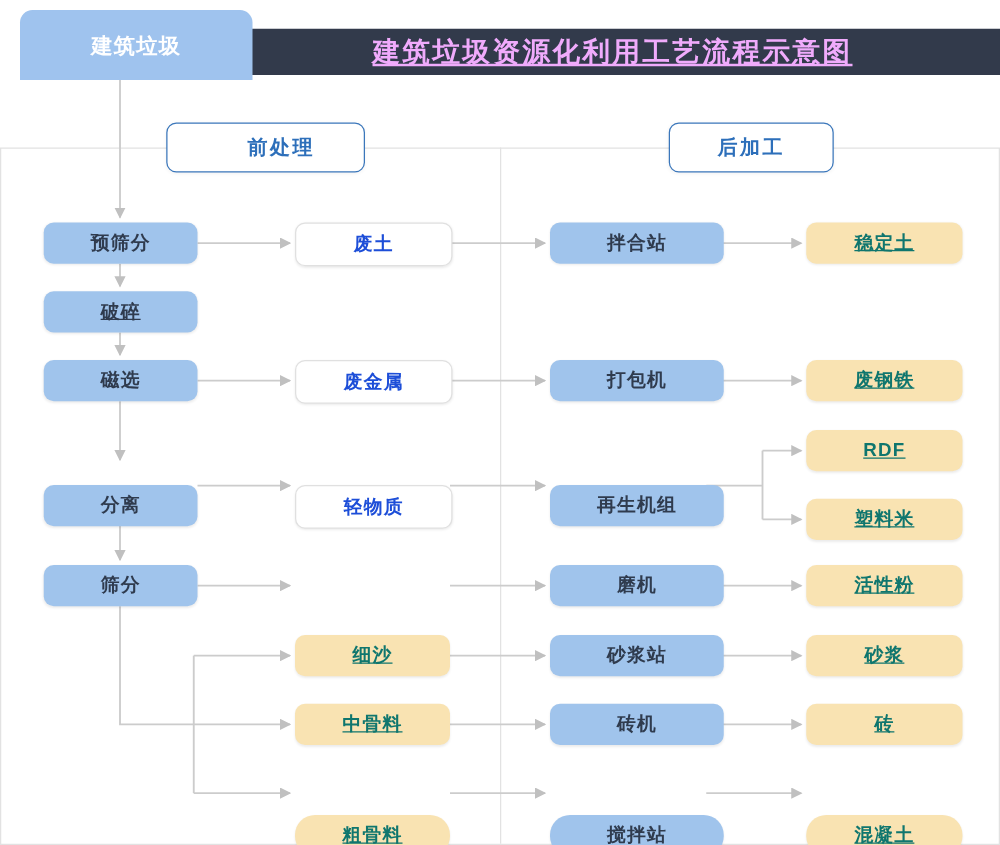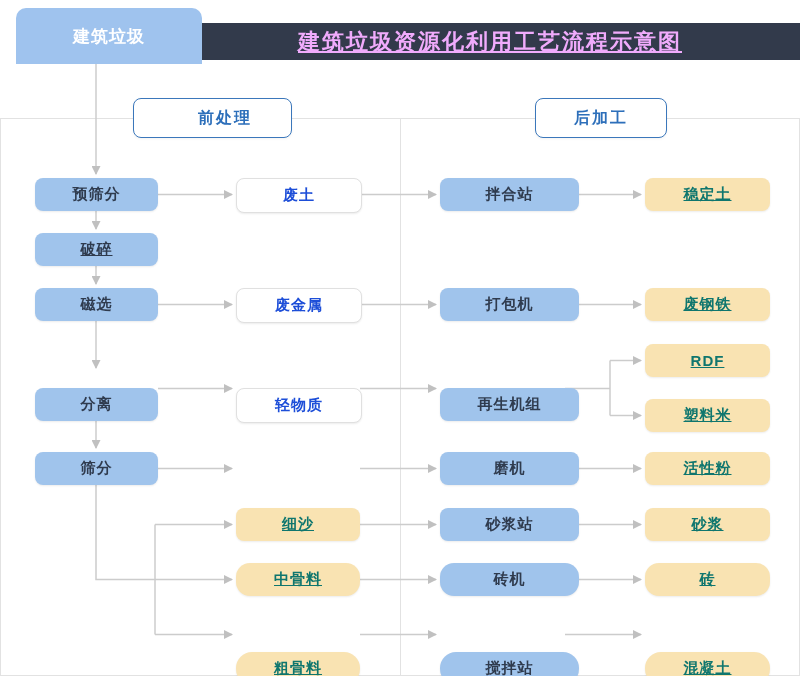--- a/index.html
+++ b/index.html
@@ -32,21 +32,21 @@
   .yellow{background:#f9e3b2;color:#0f766e;text-decoration:underline;}
   .white{background:#fff;border:1px solid #e0e0e0;}
 
   .col1{left:35px;width:123px;}
   .col2{left:236px;width:124px;}
   .col3{left:440px;width:139px;}
   .col4{left:645px;width:125px;}
 
   .row1{top:178px;} .row2{top:233px;text-decoration:underline;} .row3{top:288px;}
   .rowRdf{top:344px;text-align:right;} .row4{top:372px;margin-top:16px;} .rowPl{top:399px;}
-  .row5{top:452px;} .row6{top:508px;} .row7{top:563px;border-radius:14px;} .row8{top:652px;border-radius:16px;}
+  .row5{top:452px;} .row6{top:508px;} .row7{top:563px;} .row8{top:652px;border-radius:16px;}
 
   svg.arrows{position:absolute;left:0;top:0;z-index:1;}
 </style>
 </head>
 <body>
 
 <div class="stage">
 
   <div class="title-bar">
     <span class="t">建筑垃圾资源化利用工艺流程示意图</span>

